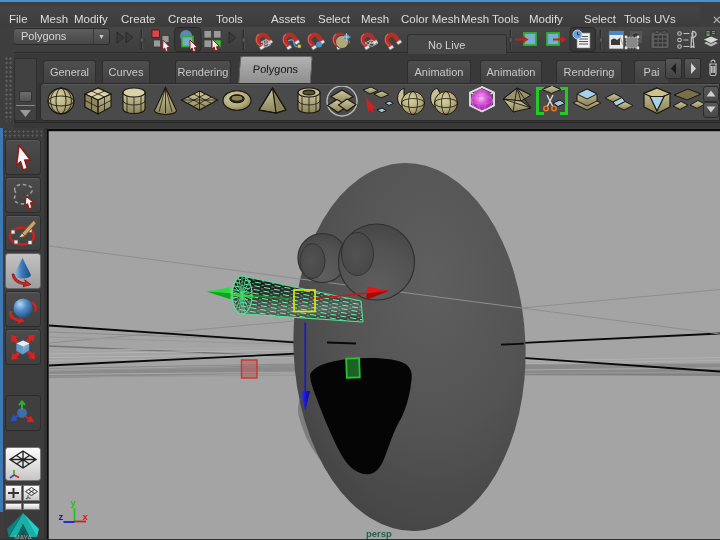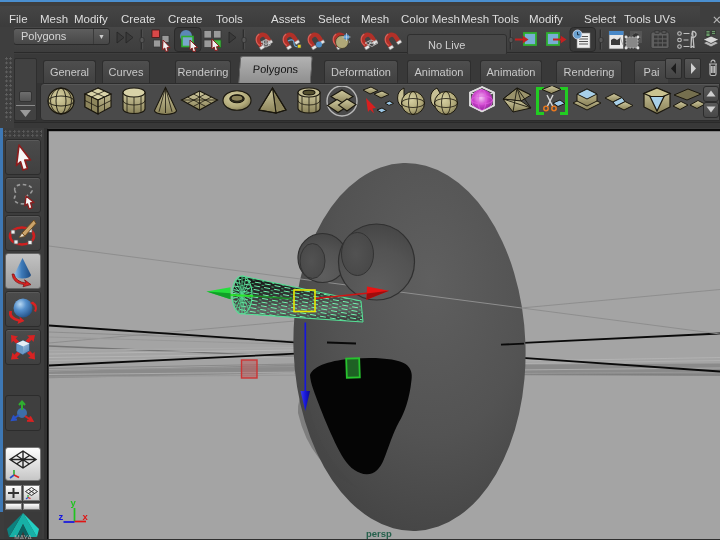--- a/index.html
+++ b/index.html
@@ -175,21 +175,20 @@
         </g>
 </svg>
 <div class="abs" style="left:407px;top:7px;width:100px;height:22px;background:#474747;border:1px solid #2f2f2f;border-radius:3px;color:#d0d0d0;font-size:11px;line-height:20px;padding-left:20px">No Live Surface</div>
 </div>
 
 <div class="abs" id="tabrow" style="left:0;top:54px;width:720px;height:29px;background:#393939">
 <div class="tab" style="left:43px;width:53px">General</div>
 <div class="tab" style="left:102px;width:48px">Curves</div>
 <div class="tab" style="left:175px;width:56px">Rendering</div>
 <div class="tabsel" style="left:239px;width:73px;transform:skewX(-4deg)">Polygons</div>
-<div class="tab" style="left:324px;width:74px">Deformation</div>
 <div class="tab" style="left:407px;width:64px">Animation</div>
 <div class="tab" style="left:480px;width:62px">Animation</div>
 <div class="tab" style="left:556px;width:66px">Rendering</div>
 <div class="tab" style="left:634px;width:34px;border-right:none">Pai</div>
 <div class="abs" style="left:665px;top:4px;width:17px;height:21px;background:linear-gradient(#565656,#444);border:1px solid #2c2c2c;border-radius:2px"><svg width="15" height="19">
           <polygon points="10,4 5,9.5 10,15" fill="#1c1c1c"></polygon>
         </svg></div>
 <div class="abs" style="left:684px;top:4px;width:17px;height:21px;background:linear-gradient(#565656,#444);border:1px solid #2c2c2c;border-radius:2px"><svg width="15" height="19">
           <polygon points="6,4 11,9.5 6,15" fill="#cfcfcf"></polygon>
         </svg></div>

